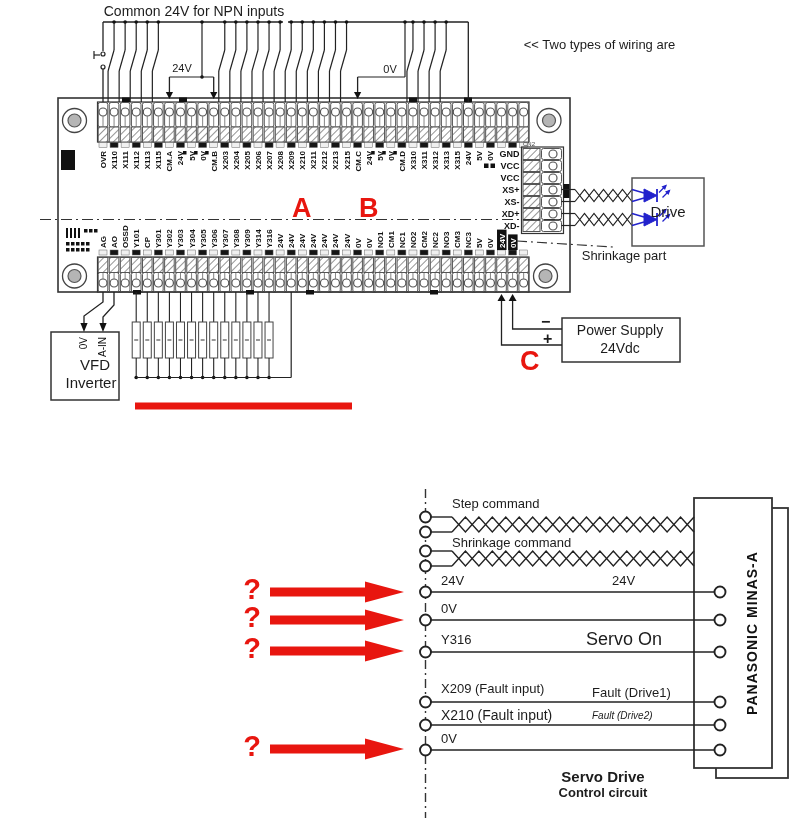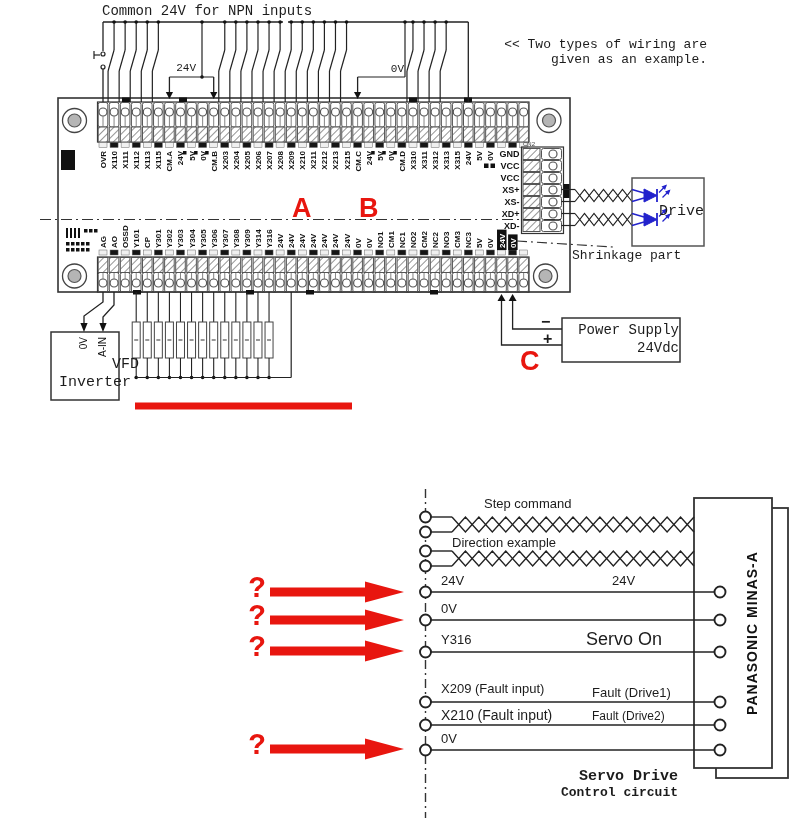--- a/index.html
+++ b/index.html
@@ -1,21 +1,21 @@
 <!DOCTYPE html>
 <html><head>
 <meta charset="utf-8">
 <style>
   :root{ --red:#e8160f; --blue:#2222cc; --ink:#1c1c1c; }
   html,body{margin:0;padding:0;background:#fff;}
   .canvas{position:relative;width:800px;height:840px;background:#fff;overflow:hidden;
           font-family:"Liberation Sans",sans-serif;color:var(--ink);}
   #art{position:absolute;left:0;top:0;}
   .lbl{position:absolute;white-space:nowrap;font-size:13px;line-height:1.15;}
-  .c{text-align:right;font-family:Liberation Mono, monospace;}
+  .c{text-align:center;}
   .red{color:var(--red);font-weight:bold;}
   .big{font-size:27px;line-height:1;}
   .qm{font-size:29px;line-height:1;}
   .bold{font-weight:bold;}
 </style>
 </head>
 <body>
 
 <div class="canvas" id="canvas">
 
@@ -818,21 +818,20 @@
       <circle cx="720" cy="750" r="5.5" fill="#fff" stroke="#222" stroke-width="1.9"></circle>
       <text x="0" y="0" font-size="14" fill="#111" font-family="&quot;Liberation Sans&quot;,sans-serif" transform="translate(757,633) rotate(-90)" text-anchor="middle" font-weight="bold" letter-spacing="1">PANASONIC MINAS-A</text>
       <polygon points="270,587.5 365,587.5 365,581.5 404,592 365,602.5 365,596.5 270,596.5" fill="#e8160f"></polygon>
       <polygon points="270,615.5 365,615.5 365,609.5 404,620 365,630.5 365,624.5 270,624.5" fill="#e8160f"></polygon>
       <polygon points="270,646.5 365,646.5 365,640.5 404,651 365,661.5 365,655.5 270,655.5" fill="#e8160f"></polygon>
       <polygon points="270,744.5 365,744.5 365,738.5 404,749 365,759.5 365,753.5 270,753.5" fill="#e8160f"></polygon>
     </svg>
 
   <div class="lbl c" style="left:102px;top:3px;width:184px;font-size:14px">Common 24V for NPN inputs</div>
   <div class="lbl c" style="left:492px;top:38px;width:215px">&lt;&lt; Two types of wiring are</div>
-  <div class="lbl c" style="left:492px;top:53px;width:215px">given as an example.</div>
   <div class="lbl c" style="left:168px;top:62px;width:28px;font-size:11px">24V</div>
   <div class="lbl c" style="left:376px;top:63px;width:28px;font-size:11px">0V</div>
 
   <div class="lbl red big" style="left:292px;top:195px">A</div>
   <div class="lbl red big" style="left:359px;top:195px">B</div>
   <div class="lbl red big" style="left:520px;top:348px">C</div>
 
   <div class="lbl c" style="left:632px;top:203px;width:72px;font-size:15px">Drive</div>
   <div class="lbl c" style="left:572px;top:249px;width:104px">Shrinkage part</div>
   <div class="lbl c" style="left:561px;top:322px;width:118px;font-size:14px">Power Supply</div>
@@ -844,25 +843,25 @@
   <div class="lbl c" style="left:51px;top:374px;width:80px;font-size:15px">Inverter</div>
 
 
   <div class="lbl c bold" style="left:528px;top:768px;width:150px;font-size:15px">Servo Drive</div>
   <div class="lbl c bold" style="left:528px;top:786px;width:150px;font-size:13px">Control circuit</div>
 
   <div class="lbl red qm c" style="left:238px;top:575px;width:28px">?</div>
   <div class="lbl red qm c" style="left:238px;top:603px;width:28px">?</div>
   <div class="lbl red qm c" style="left:238px;top:634px;width:28px">?</div>
   <div class="lbl red qm c" style="left:238px;top:732px;width:28px">?</div>
-<div class="lbl" style="left: 452px; top: 497px; font-size: 13px; margin-left: 32px;">Step command</div>
-    <div class="lbl" style="left: 452px; top: 536px; font-size: 13px;">Direction example</div>
+<div class="lbl" style="left: 452px; top: 497px; font-size: 13px;">Step command</div>
+    <div class="lbl" style="left: 452px; top: 536px; font-size: 13px;">Shrinkage command</div>
     <div class="lbl" style="left: 441px; top: 574px; font-size: 13px;">24V</div>
     <div class="lbl" style="left: 612px; top: 574px; font-size: 13px;">24V</div>
     <div class="lbl" style="left: 441px; top: 602px; font-size: 13px;">0V</div>
     <div class="lbl" style="left: 441px; top: 633px; font-size: 13px;">Y316</div>
     <div class="lbl" style="left: 586px; top: 629px; font-size: 18px;">Servo On</div>
     <div class="lbl" style="left: 441px; top: 682px; font-size: 13px;">X209 (Fault input)</div>
     <div class="lbl" style="left: 592px; top: 686px; font-size: 13px;">Fault (Drive1)</div>
     <div class="lbl" style="left: 441px; top: 707px; font-size: 14px;">X210 (Fault input)</div>
-    <div class="lbl" style="left: 592px; top: 710px; font-size: 12px;">Fault (Drive2)</div>
+    <div class="lbl" style="left: 592px; top: 710px; font-size: 10px; font-style: italic;">Fault (Drive2)</div>
     <div class="lbl" style="left: 441px; top: 732px; font-size: 13px;">0V</div>
   </div>
 
 </body></html>

